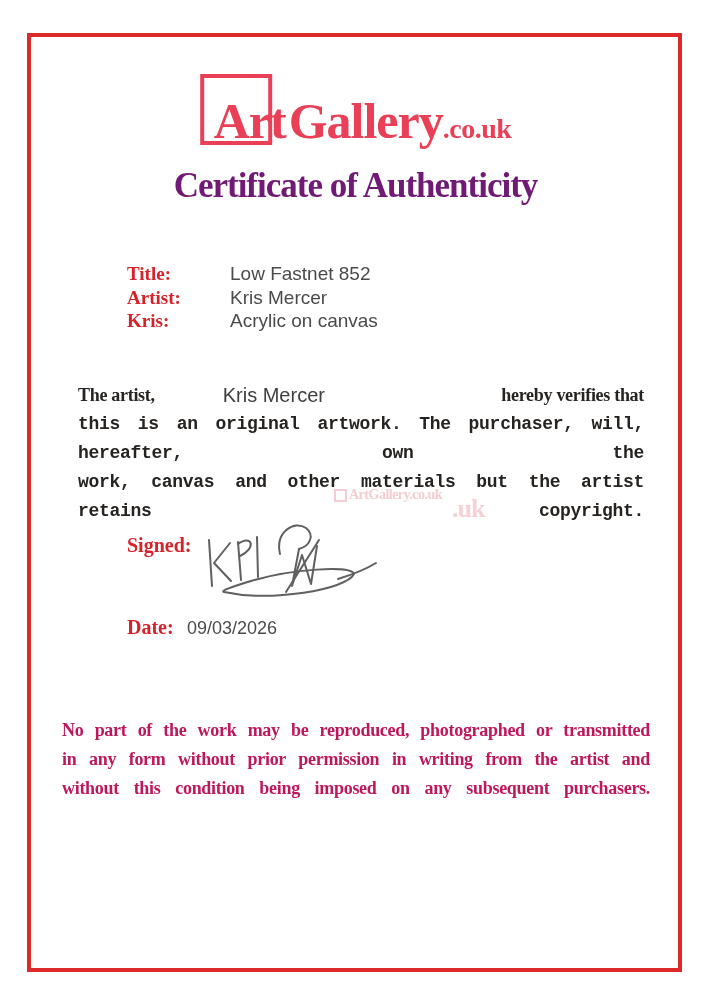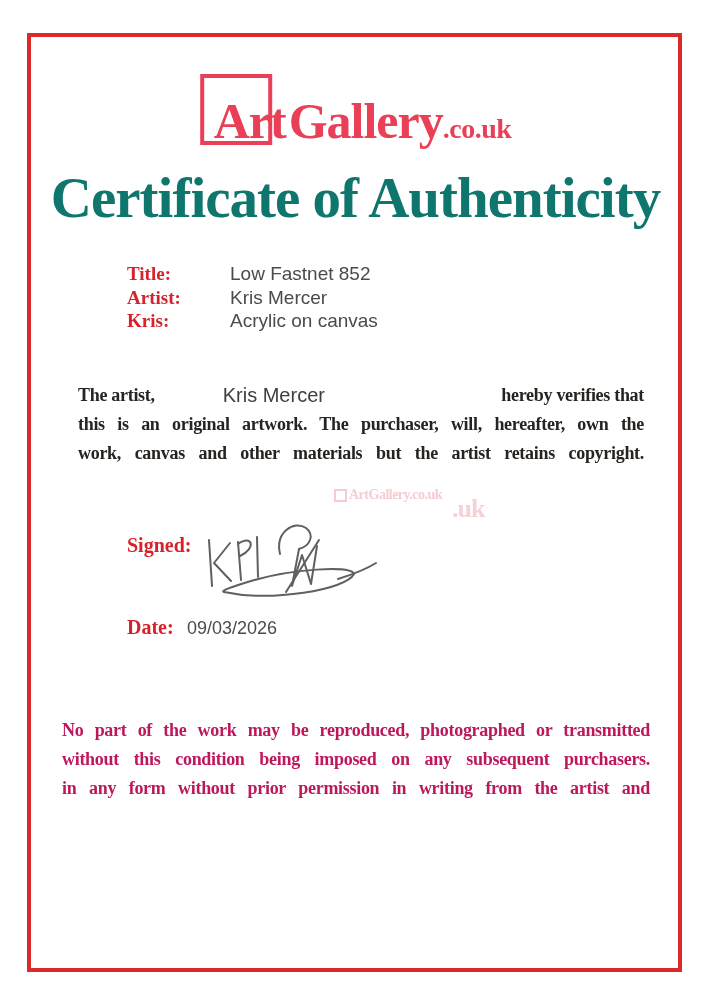--- a/index.html
+++ b/index.html
@@ -21,21 +21,21 @@
   .wordmark{
     position:relative;display:inline-block;margin-top:24px;
     font-weight:700;color:#e94057;letter-spacing:-1px;line-height:1;
   }
   .w-art,.w-gallery{font-size:50px;}
   .w-gallery{margin-left:3px;}
   .w-tld{font-size:28px;letter-spacing:-0.5px;}
   
   .cert-title{
     position:absolute;top:168px;left:0;right:0;margin:0;text-align:center;
-    font-size:57px;font-weight:700;color:#0f766e;letter-spacing:-1px;line-height:1.05;
+    font-size:35px;font-weight:700;color:#701a75;letter-spacing:-1px;line-height:1.05;
   }
   
   .details{position:absolute;left:127px;top:262px;}
   .drow{display:flex;align-items:baseline;line-height:23.5px;gap:44px;}
   .dlabel{
     flex:0 0 59px;font-family:"Liberation Serif",serif;font-weight:700;
     font-size:19px;color:#d6222a;
   }
   .dvalue{
     font-family:"Liberation Sans",sans-serif;font-size:19px;color:#4b4b4b;
@@ -46,21 +46,21 @@
     position:absolute;left:78px;top:381px;width:566px;
     font-weight:700;font-size:18px;letter-spacing:-0.3px;color:#262320;
   }
   .decl-line1{display:flex;align-items:flex-start;line-height:29px;}
   .decl-prefix{white-space:nowrap;}
   .decl-name{
     font-family:"Liberation Sans",sans-serif;font-weight:400;font-size:20px;
     letter-spacing:0;color:#3f3f3f;margin-left:68px;white-space:nowrap;
   }
   .decl-suffix{margin-left:auto;white-space:nowrap;}
-  .decl-line{line-height:29px;text-align:justify;text-align-last:justify;}
+  .decl-line{line-height:29px;text-align:justify;text-align-last:justify;font-family:Liberation Mono, monospace;}
   
   .watermark{
     position:absolute;left:334px;top:487px;color:#f3cdd2;white-space:nowrap;
     font-weight:700;font-size:14px;letter-spacing:-0.5px;
   }
   .wm-square{
     display:inline-block;width:9px;height:9px;border:2px solid #f3cdd2;
     vertical-align:middle;margin-right:2px;
   }
   .wm-frag{
@@ -142,17 +142,17 @@
     <path d="M142,73 C158,68 172,62 180,57"></path>
   </svg>
 
   <div class="date-row">
     <span class="date-label">Date:</span>
     <span class="date-value">09/03/2026</span>
   </div>
 
   <div class="legal">
     <div class="legal-line">No part of the work may be reproduced, photographed or transmitted</div>
+    <div class="legal-line">in any form without prior permission in writing from the artist and</div>
     <div class="legal-line">without this condition being imposed on any subsequent purchasers.</div>
-    <div class="legal-line">in any form without prior permission in writing from the artist and</div>
   </div>
 
 </div>
 
 </body></html>

